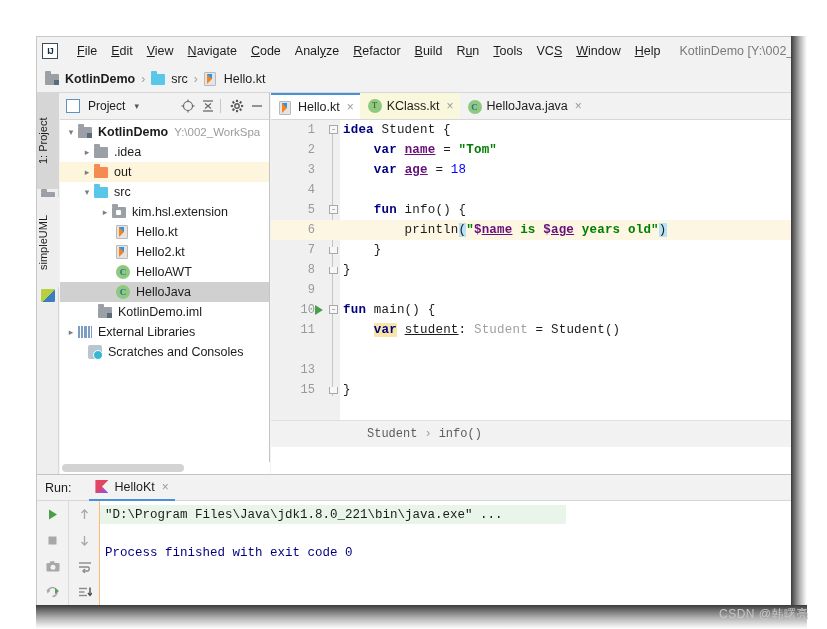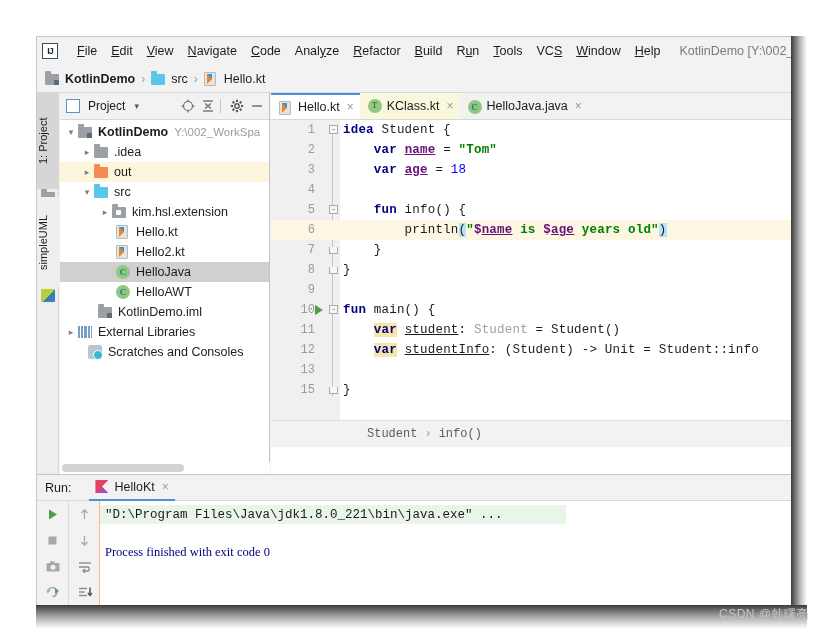--- a/index.html
+++ b/index.html
@@ -454,21 +454,21 @@
     font-size: 12.5px;
     padding: 4px 0 0 0;
     overflow: hidden;
   }
   .con-line {
     height: 19px; white-space: pre; padding-left: 5px;
     display: flex; align-items: center;
   }
   .con-cmd { background: #e9f5e9; color: #1c1c1c; width: 466px; }
   .con-out { color: #1c1c1c; }
-  .con-sys { color: #000080; font-family: Liberation Serif, serif; }
+  .con-sys { color: #000080; }
 
   
   #watermark {
     position: absolute; right: 18px; bottom: 6px;
     font-size: 12px; color: #c6c6c6;
     letter-spacing: 0.5px;
     pointer-events: none;
   }
 </style>
 </head>
@@ -635,32 +635,32 @@
           <span class="t-label">Hello.kt</span>
         </div>
 
         <div class="tree-row" style="padding-left:56px">
           <span class="t-icon">
               <span class="ic-kt" style="display:block"></span>
             </span>
           <span class="t-label">Hello2.kt</span>
         </div>
 
+        <div class="tree-row" style="padding-left:56px">
+          <span class="t-icon">
+              <span class="ic-class" style="display:block"></span>
+            </span>
+          <span class="t-label">HelloAWT</span>
+        </div>
+
         <div class="tree-row sel-gray" style="padding-left:56px">
           <span class="t-icon">
               <span class="ic-class" style="display:block"></span>
             </span>
           <span class="t-label">HelloJava</span>
-        </div>
-
-        <div class="tree-row" style="padding-left:56px">
-          <span class="t-icon">
-              <span class="ic-class" style="display:block"></span>
-            </span>
-          <span class="t-label">HelloAWT</span>
         </div>
 
         <div class="tree-row" style="padding-left:38px">
           <span class="t-icon">
               <span class="ic-folder f-module" style="display:block">
                 <span class="ic-module-badge"></span>
               </span>
             </span>
           <span class="t-label">KotlinDemo.iml</span>
         </div>
@@ -772,24 +772,20 @@
           <span class="runmark"></span>
           <span class="foldmark open"></span>
           <span class="code-text"><span class="kw">fun</span> main() {</span>
         </div>
 
         <div class="code-line" style="top:200px">
           <span class="lineno">11</span>
           <span class="code-text">    <span class="kw-hl">var</span> <span class="locv">student</span>: <span class="typ">Student</span> = Student()</span>
         </div>
 
-        <div class="code-line" style="top:220px">
-          <span class="lineno">12</span>
-          <span class="code-text">    <span class="kw-hl">var</span> <span class="locv">studentInfo</span>: (Student) -&gt; Unit = Student::info</span>
-        </div>
 
         <div class="code-line" style="top:240px">
           <span class="lineno">13</span>
         </div>
 
         <div class="code-line" style="top:260px">
           <span class="lineno">15</span>
           <span class="foldmark close-t"></span>
           <span class="code-text">}</span>
         </div>

